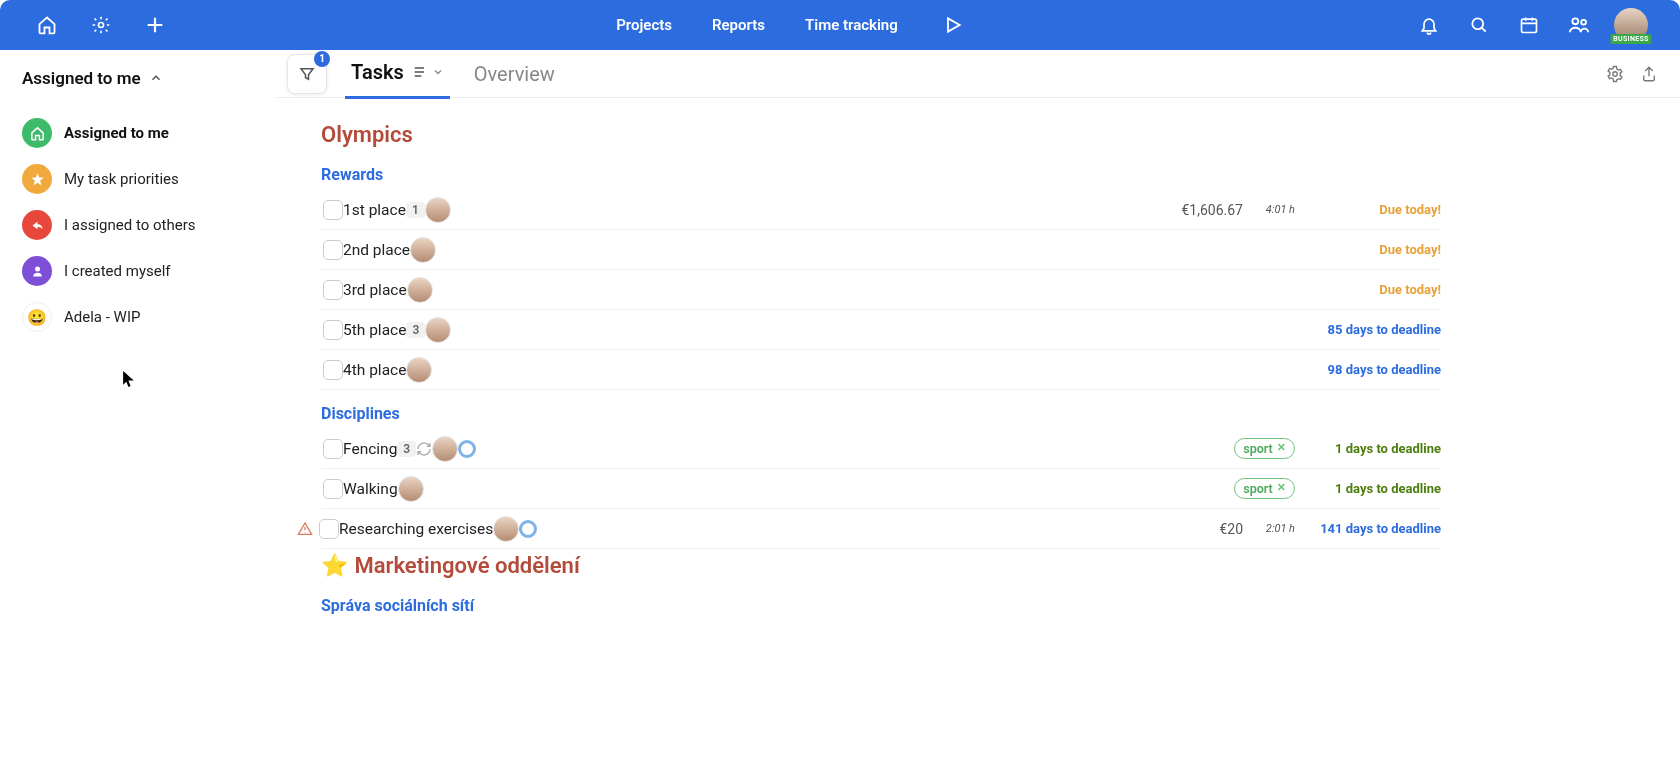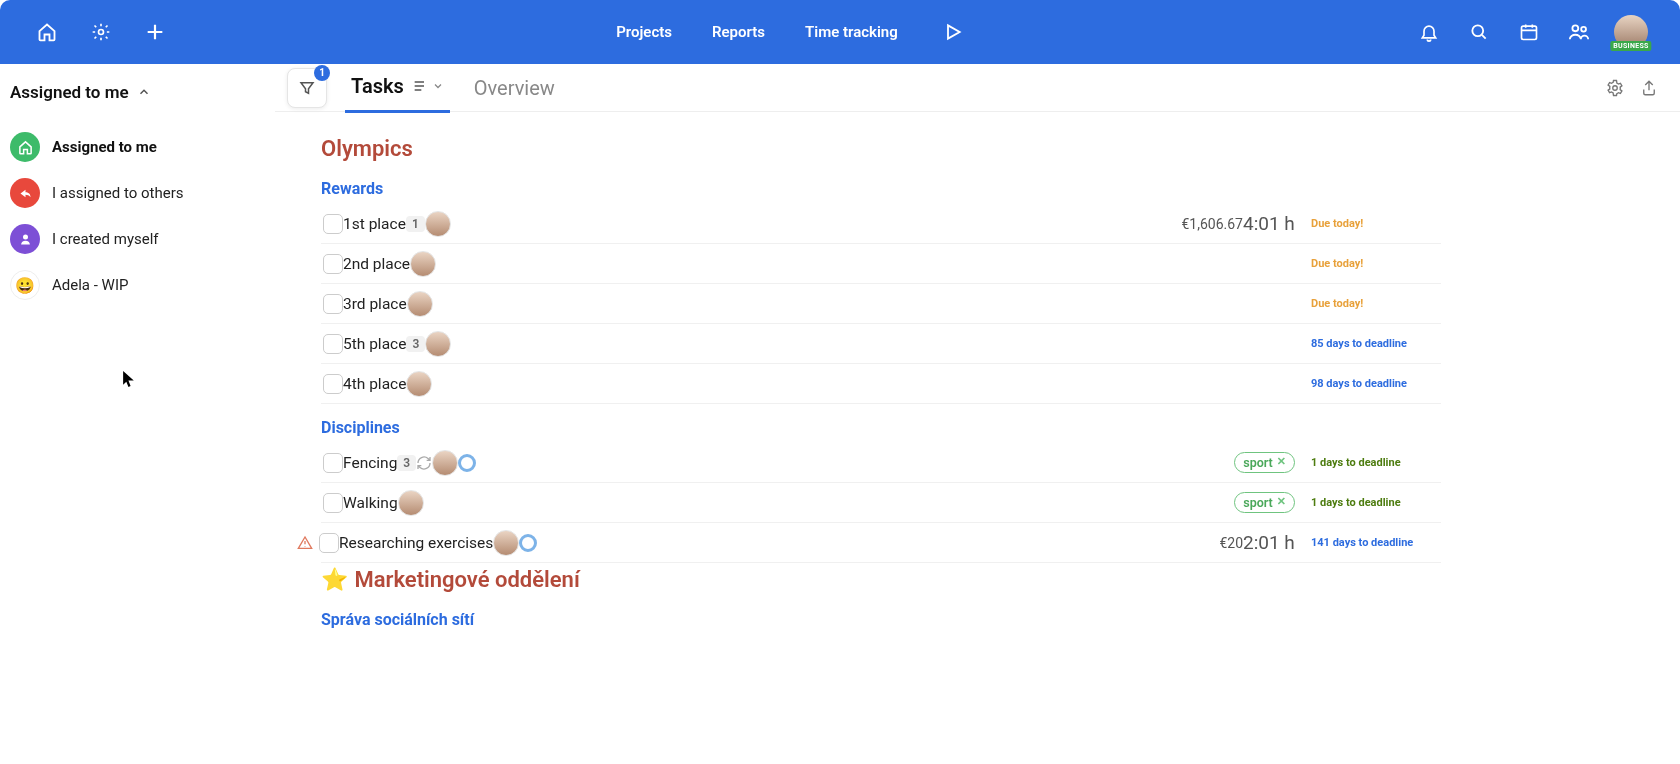--- a/index.html
+++ b/index.html
@@ -1,26 +1,26 @@
 <!DOCTYPE html>
 <html><head>
 <meta charset="utf-8">
 <style>
 * { margin:0; padding:0; box-sizing:border-box; font-family:-apple-system,BlinkMacSystemFont,"Segoe UI",Roboto,sans-serif; }
 body { background:#fff; width:1680px; height:764px; overflow:hidden; border-radius:10px; position:relative;}
-.topbar { height:64px; background:#2d6cdf; display:flex; align-items:center; color:#fff; padding:0 32px; }
+.topbar { height:50px; background:#2d6cdf; display:flex; align-items:center; color:#fff; padding:0 32px; }
 .topbar .left{display:flex;align-items:center;gap:24px;}
 .topbar .icon-btn{width:30px;height:30px;display:flex;align-items:center;justify-content:center;cursor:pointer; color:#fff;}
 .topbar .center{flex:1;display:flex;justify-content:center;gap:40px;align-items:center;}
 .nav-link{font-size:15px;font-weight:600;color:#fff;cursor:pointer;}
 .topbar .right{display:flex;align-items:center;gap:20px;}
 .avatar-top{width:34px;height:34px;border-radius:50%;background:linear-gradient(#e8d4c3,#9c7a66);position:relative;cursor:pointer;}
 .avatar-top::after{content:attr(data-plan);position:absolute;bottom:-2px;left:50%;transform:translateX(-50%);background:#3aa84a;color:#fff;font-size:7px;padding:1px 3px;border-radius:2px;letter-spacing:0.3px;font-weight:700;}
 .main{display:flex;height:714px;}
-.sidebar{width:275px;padding:18px 10px; }
+.sidebar{width:275px;padding:18px 22px; }
 .sidebar-title{display:flex;align-items:center;gap:8px;font-size:17px;font-weight:600;color:#111;cursor:pointer;margin-bottom:22px;}
 .side-item{display:flex;align-items:center;gap:12px;padding:8px 0;cursor:pointer;}
 .side-icon{width:30px;height:30px;border-radius:50%;display:flex;align-items:center;justify-content:center;color:#fff;font-size:14px;flex-shrink:0;}
 .si-green{background:#3dbb6a;}
 .si-yellow{background:#f2a93c;}
 .si-red{background:#e8483c;}
 .si-purple{background:#7d4fd6;}
 .si-emoji{background:#fff;border:1px solid #eee;font-size:16px;}
 .side-label{font-size:15px;color:#222;}
 .side-item.active .side-label{font-weight:700;color:#111;}
@@ -40,22 +40,22 @@
 .task-row{display:flex;align-items:center;min-height:40px;border-bottom:1px solid #f0f0f0;padding:4px 0;}
 .checkbox{width:20px;height:20px;border:1.8px solid #ccc;border-radius:5px;cursor:pointer;flex-shrink:0;margin-left:2px;}
 .task-name{font-size:15.5px;color:#222;}
 .count-badge{background:#f1f1f1;color:#666;font-size:12px;font-weight:600;border-radius:4px;padding:1px 6px;}
 .mini-avatar{width:26px;height:26px;border-radius:50%;background:linear-gradient(#ead4c3,#b58c72);border:1px solid #e4e4e4;flex-shrink:0;}
 .ring{width:18px;height:18px;border-radius:50%;border:3.5px solid #7db3e8;flex-shrink:0;}
 .spacer{flex:1;}
 .tag{border:1px solid #6fc47f;color:#4aa85a;font-size:12.5px;font-weight:600;border-radius:12px;padding:2px 8px;display:flex;align-items:flex-start;gap:4px;}
 .tag-x{color:#6fc47f;font-size:11px;cursor:pointer;}
 .money{color:#555;font-size:14px;min-width:70px;text-align:right;}
-.hours{color:#555;font-size:19px;min-width:52px;}
-.due{font-size:11px;font-weight:700;min-width:130px;margin-left:16px;}
+.hours{color:#555;font-size:11px;min-width:52px;text-align:right;font-style:italic;}
+.due{font-size:13px;font-weight:700;min-width:130px;text-align:right;margin-left:16px;}
 .due-today{color:#e8a13a;}
 .due-blue{color:#2d6cdf;}
 .due-green{color:#4d7c0f;}
 .warn-icon{color:#e07a5f;font-size:15px;width:20px;margin-left:-24px;}
 .recur-icon{color:#aaa;}
 .cursor-arrow{position:absolute;left:123px;top:371px;font-size:14px;pointer-events:none;}
 svg{display:block;}
 </style>
 </head>
 <body>
@@ -129,20 +129,28 @@
     <div id="side-items">
         <div class="side-item active">
           <div class="side-icon si-green">
             <svg width="15" height="15" viewBox="0 0 24 24" fill="none" stroke="white" stroke-width="2.4">
               <path d="M3 11l9-8 9 8v10a1 1 0 0 1-1 1h-5v-7h-6v7H4a1 1 0 0 1-1-1z"></path>
             </svg>
           </div>
           <span class="side-label">Assigned to me</span>
         </div>
         <div class="side-item">
+          <div class="side-icon si-yellow">
+            <svg width="15" height="15" viewBox="0 0 24 24" fill="white">
+              <path d="M12 2l2.6 6.8 7.4.3-5.8 4.6 2 7.3L12 17l-6.2 4 2-7.3L2 9.1l7.4-.3z"></path>
+            </svg>
+          </div>
+          <span class="side-label">My task priorities</span>
+        </div>
+        <div class="side-item">
           <div class="side-icon si-red">
             <svg width="15" height="15" viewBox="0 0 24 24" fill="white">
               <path d="M4 12l8-6v4c6 0 8 4 8 8-2-3-5-4-8-4v4z"></path>
             </svg>
           </div>
           <span class="side-label">I assigned to others</span>
         </div>
         <div class="side-item">
           <div class="side-icon si-purple">
             <svg width="15" height="15" viewBox="0 0 24 24" fill="white">

